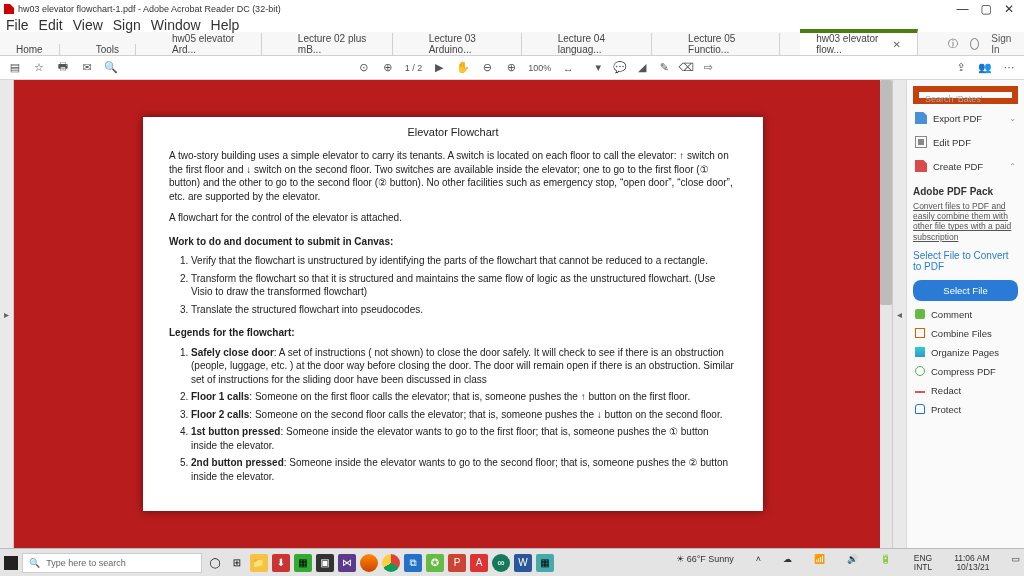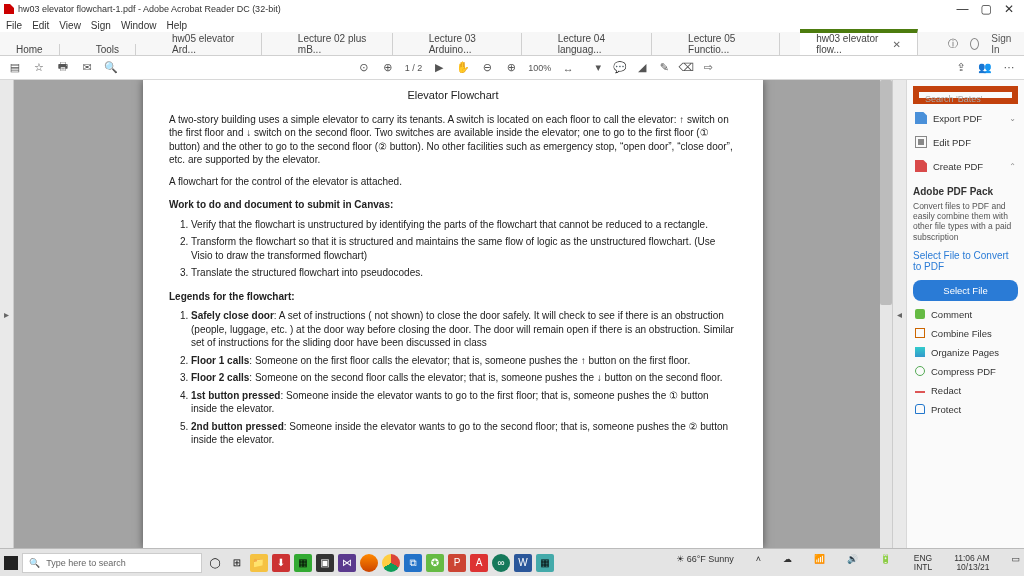--- a/index.html
+++ b/index.html
@@ -5,42 +5,42 @@
 * { margin: 0; padding: 0; box-sizing: border-box; font-family: "Segoe UI", Arial, sans-serif; }
 html, body { width: 1024px; height: 576px; overflow: hidden; background: #fff; }
 
 
 .titlebar { height: 18px; background: #fff; display: flex; align-items: center; padding: 0 4px; font-size: 9px; color: #333; }
 .titlebar .pdf-ico { width: 10px; height: 10px; background: #c00; margin-right: 4px; display: inline-block; position: relative; }
 .titlebar .pdf-ico::after { content: ""; position: absolute; right: 0; top: 0; border: 2px solid #fff; border-left-color: transparent; border-bottom-color: transparent; }
 .winctrl { margin-left: auto; display: flex; gap: 12px; font-size: 12px; color: #333; padding-right: 6px; }
 
 
-.menubar { height: 14px; display: flex; align-items: center; gap: 10px; padding: 0 6px; font-size: 10px; color: #333; }
+.menubar { height: 14px; display: flex; align-items: center; gap: 10px; padding: 0 6px; font-size: 14px; color: #333; }
 
 
 .tabs { height: 24px; background: #f7f7f7; border-bottom: 1px solid #d0d0d0; display: flex; align-items: flex-end; font-size: 10px; gap: 20px; }
 .tab { padding: 0 16px; display: flex; align-items: center; border-right: 1px solid #d0d0d0; color: #444; gap: 4px; }
 .tab.home { font-weight: 400; }
 .tab.active { background: #fff; border-top: 4px solid #4d7c0f; }
 .tab .close { font-size: 10px; color: #666; }
 .tabs .right { margin-left: auto; display: flex; align-items: center; gap: 12px; padding: 0 10px; color: #555; }
 .tabs .right .bell { width: 12px; height: 12px; border: 1px solid #888; border-radius: 50%; display: inline-block; }
 
 
 .toolbar { height: 24px; border-bottom: 1px solid #d8d8d8; display: flex; align-items: center; padding: 0 8px; gap: 10px; font-size: 10px; color: #555; }
 .toolbar .tico { width: 14px; height: 14px; display: inline-flex; align-items: center; justify-content: center; font-size: 11px; }
 .toolbar .spacer { flex: 1; }
 .toolbar .pageno { font-size: 9px; }
 .toolbar .zoom { font-size: 9px; }
 .toolbar-right { display: flex; gap: 8px; align-items: center; padding-left: 6px; }
 
 
 .body { display: flex; height: calc(100% - 18px - 14px - 24px - 24px - 28px); }
-.doc { flex: 1; background: #a3a3a3; position: relative; overflow: hidden; display: flex; justify-content: center; }
+.doc { flex: 1; background: #b91c1c; position: relative; overflow: hidden; display: flex; justify-content: center; align-items: center; }
 .sidepanel { width: 118px; background: #fafafa; border-left: 1px solid #d8d8d8; padding: 6px; font-size: 9px; color: #333; display: flex; flex-direction: column; gap: 4px; }
 .righttoggle { width: 14px; background: #e9e9e9; border-left: 1px solid #ccc; display: flex; align-items: center; justify-content: center; color: #666; font-size: 10px; }
 .lefttoggle { width: 14px; background: #e9e9e9; border-right: 1px solid #ccc; display: flex; align-items: center; justify-content: center; color: #666; font-size: 10px; }
 
 
 .page { width: 620px; background: #fff; margin-top: 0; padding: 8px 26px 20px; box-shadow: 0 0 8px rgba(0,0,0,.5); font-size: 10px; color: #222; line-height: 1.35; }
 .page h4 { font-size: 11px; text-align: center; margin-bottom: 10px; font-weight: 400; }
 .page p { margin-bottom: 8px; }
 .page .sub { font-weight: bold; margin-top: 10px; margin-bottom: 6px; }
 .page ol { padding-left: 22px; margin-bottom: 8px; }
@@ -52,21 +52,21 @@
 
 .sp-search { border: 6px solid #c2410c; height: 18px; padding: 2px 6px; color: #aaa; font-size: 9px; }
 .sp-item { display: flex; align-items: center; gap: 6px; padding: 4px 2px; font-size: 9.5px; text-align: right; }
 .sp-item .ic { width: 12px; height: 12px; display: inline-block; }
 .sp-item .car { margin-left: auto; color: #888; font-size: 8px; }
 .ic.exp { background: #4a90d9; clip-path: polygon(0 0,70% 0,100% 30%,100% 100%,0 100%); }
 .ic.edit { border: 1px solid #888; position: relative; }
 .ic.edit::after { content: ""; position: absolute; inset: 2px; background: #888; }
 .ic.create { background: #d94a4a; clip-path: polygon(0 0,70% 0,100% 30%,100% 100%,0 100%); }
 .sp-head { font-weight: bold; font-size: 10px; margin-top: 6px; }
-.sp-desc { font-size: 8.5px; color: #555; line-height: 1.2; }
+.sp-desc { font-size: 8.5px; color: #555; line-height: 1.2; text-decoration: underline; }
 .sp-link { color: #2a7bd6; font-size: 10px; margin-top: 4px; }
 .sp-btn { background: #2a7bd6; color: #fff; text-align: center; padding: 5px; font-size: 9.5px; border-radius: 8px; margin-top: 4px; }
 .sp-list .sp-item { border: none; }
 .sp-item .ic2 { width: 10px; height: 10px; display: inline-block; }
 .ic2.comment { background: #6b4; border-radius: 2px; }
 .ic2.combine { border: 1px solid #c60; }
 .ic2.org { background: linear-gradient(#3cc, #39c); }
 .ic2.comp { border: 1px solid #5a5; border-radius: 50%; }
 .ic2.red { background: #d55; height: 2px; margin-top: 4px; }
 .ic2.pro { border: 1px solid #27c; border-radius: 3px 3px 0 0; }

